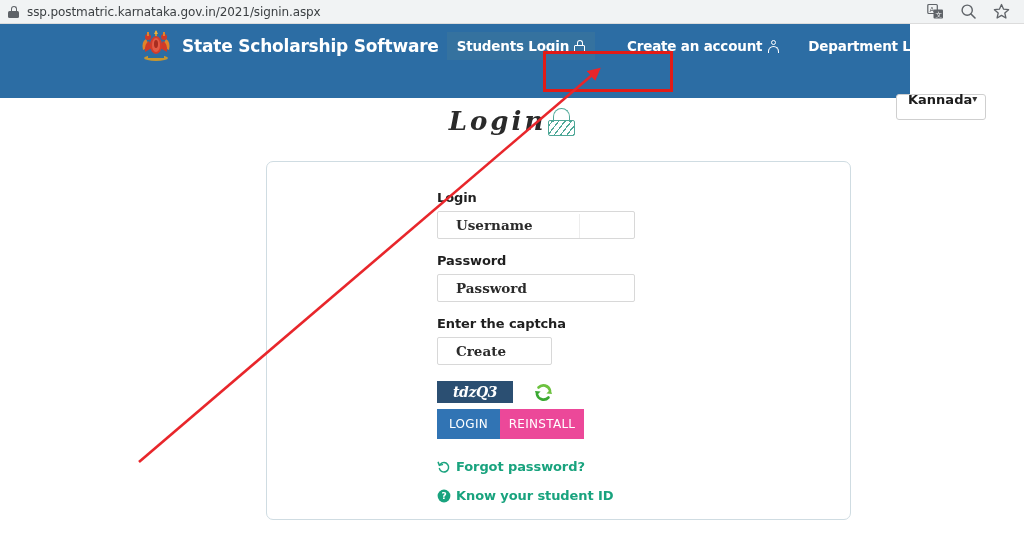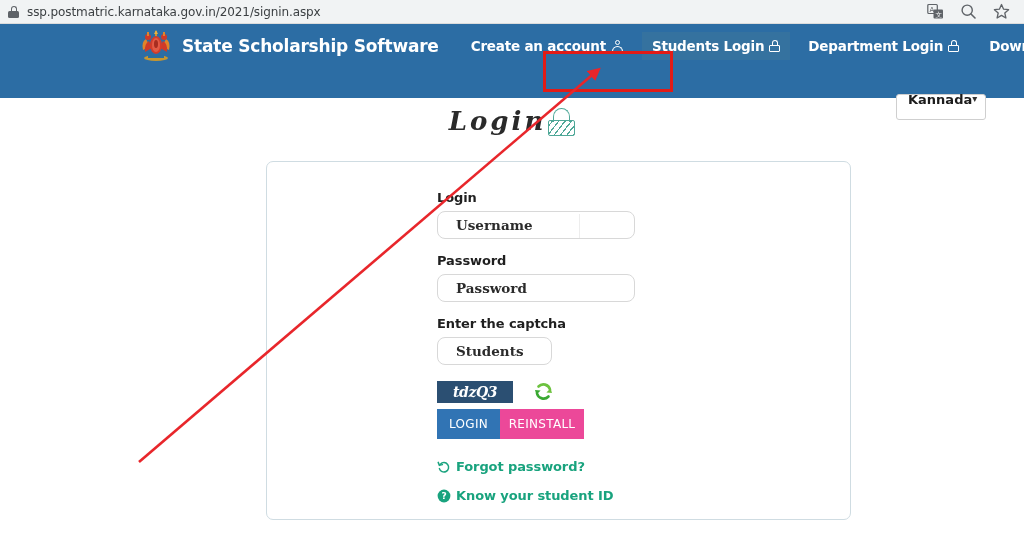--- a/index.html
+++ b/index.html
@@ -76,21 +76,21 @@
     height: 17px;
     position: relative;
     color: #5f6368;
   }
   .chrome-icon svg { display: block; }
 
   
   #site-header {
     position: absolute;
     left: 0; top: 24px;
-    width: 1024px;
+    width: 910px;
     height: 74px;
     background: #2c6da4;
     box-sizing: border-box;
   }
   #navbar {
     position: absolute;
     left: 0; top: 0;
     width: 1024px;
     height: 44px;
     display: flex;
@@ -281,21 +281,21 @@
     font-weight: bold;
     color: #1f1f1f;
     font-family: "DejaVu Sans", sans-serif;
     margin-bottom: 6px;
     letter-spacing: -0.1px;
   }
   .text-input {
     height: 28px;
     background: #ffffff;
     border: 1px solid #d8d8d8;
-    border-radius: 8px;
+    border-radius: 2px;
     box-sizing: border-box;
     display: flex;
     align-items: center;
     padding-left: 18px;
     font-size: 13.5px;
     font-weight: bold;
     color: #2b2b2b;
     font-family: "DejaVu Serif", serif;
     position: relative;
   }
@@ -306,21 +306,21 @@
     width: 1px; height: 24px;
     background: #ededed;
   }
   #password-input { width: 198px; }
   #captcha-input  { width: 115px; }
   .gap-14 { height: 14px; }
 
   #captcha-row {
     margin-top: 16px;
     display: flex;
-    align-items: flex-start;
+    align-items: flex-end;
     gap: 20px;
   }
   #captcha-image {
     width: 76px;
     height: 22px;
     background: #2b4f72;
     display: flex;
     align-items: center;
     justify-content: center;
     font-family: "DejaVu Serif", serif;
@@ -429,33 +429,33 @@
           <ellipse cx="17" cy="15" rx="4" ry="7" fill="#e35b45"></ellipse>
           <ellipse cx="17" cy="14" rx="2" ry="4" fill="#a82d20"></ellipse>
           <rect x="16" y="1" width="2" height="5" fill="#c8972e"></rect>
           <polygon points="17,0 19,4 15,4" fill="#e8b341"></polygon>
           <rect x="9" y="25" width="16" height="3" fill="#2b6ea0"></rect>
         </svg>
       </span>
       <span id="brand-title">State Scholarship Software</span>
     </div>
 
+    <div class="nav-item" id="nav-students">
+      <span>Students Login</span>
+      <span class="nav-lock">
+        <span class="ns"></span>
+          <span class="nb"></span>
+      </span>
+    </div>
+
     <div class="nav-item" id="nav-create">
       <span>Create an account</span>
       <span class="nav-person">
         <span class="head"></span>
           <span class="shoulders"></span>
-      </span>
-    </div>
-
-    <div class="nav-item" id="nav-students">
-      <span>Students Login</span>
-      <span class="nav-lock">
-        <span class="ns"></span>
-          <span class="nb"></span>
       </span>
     </div>
 
     <div class="nav-item" id="nav-department">
       <span>Department Login</span>
       <span class="nav-lock">
         <span class="ns"></span>
           <span class="nb"></span>
       </span>
     </div>
@@ -498,21 +498,21 @@
 
   <div class="field-label">Password</div>
   <div class="text-input" id="password-input">
     <span>Password</span>
   </div>
 
   <div class="gap-14"></div>
 
   <div class="field-label">Enter the captcha</div>
   <div class="text-input" id="captcha-input">
-    <span>Students</span>
+    <span>Create</span>
   </div>
 
   <div id="captcha-row">
     <div id="captcha-image">
       <span>tdzQ3</span>
     </div>
     <span id="captcha-refresh">
       <svg width="21" height="21" viewBox="0 0 21 21">
         <path d="M4 12.5 A6.8 6.8 0 0 0 15.5 15.5" fill="none" stroke="#3aa832" stroke-width="2.6" stroke-linecap="round"></path>
         <polygon points="2,9 7.6,9.6 3.4,13.8" fill="#3aa832"></polygon>

